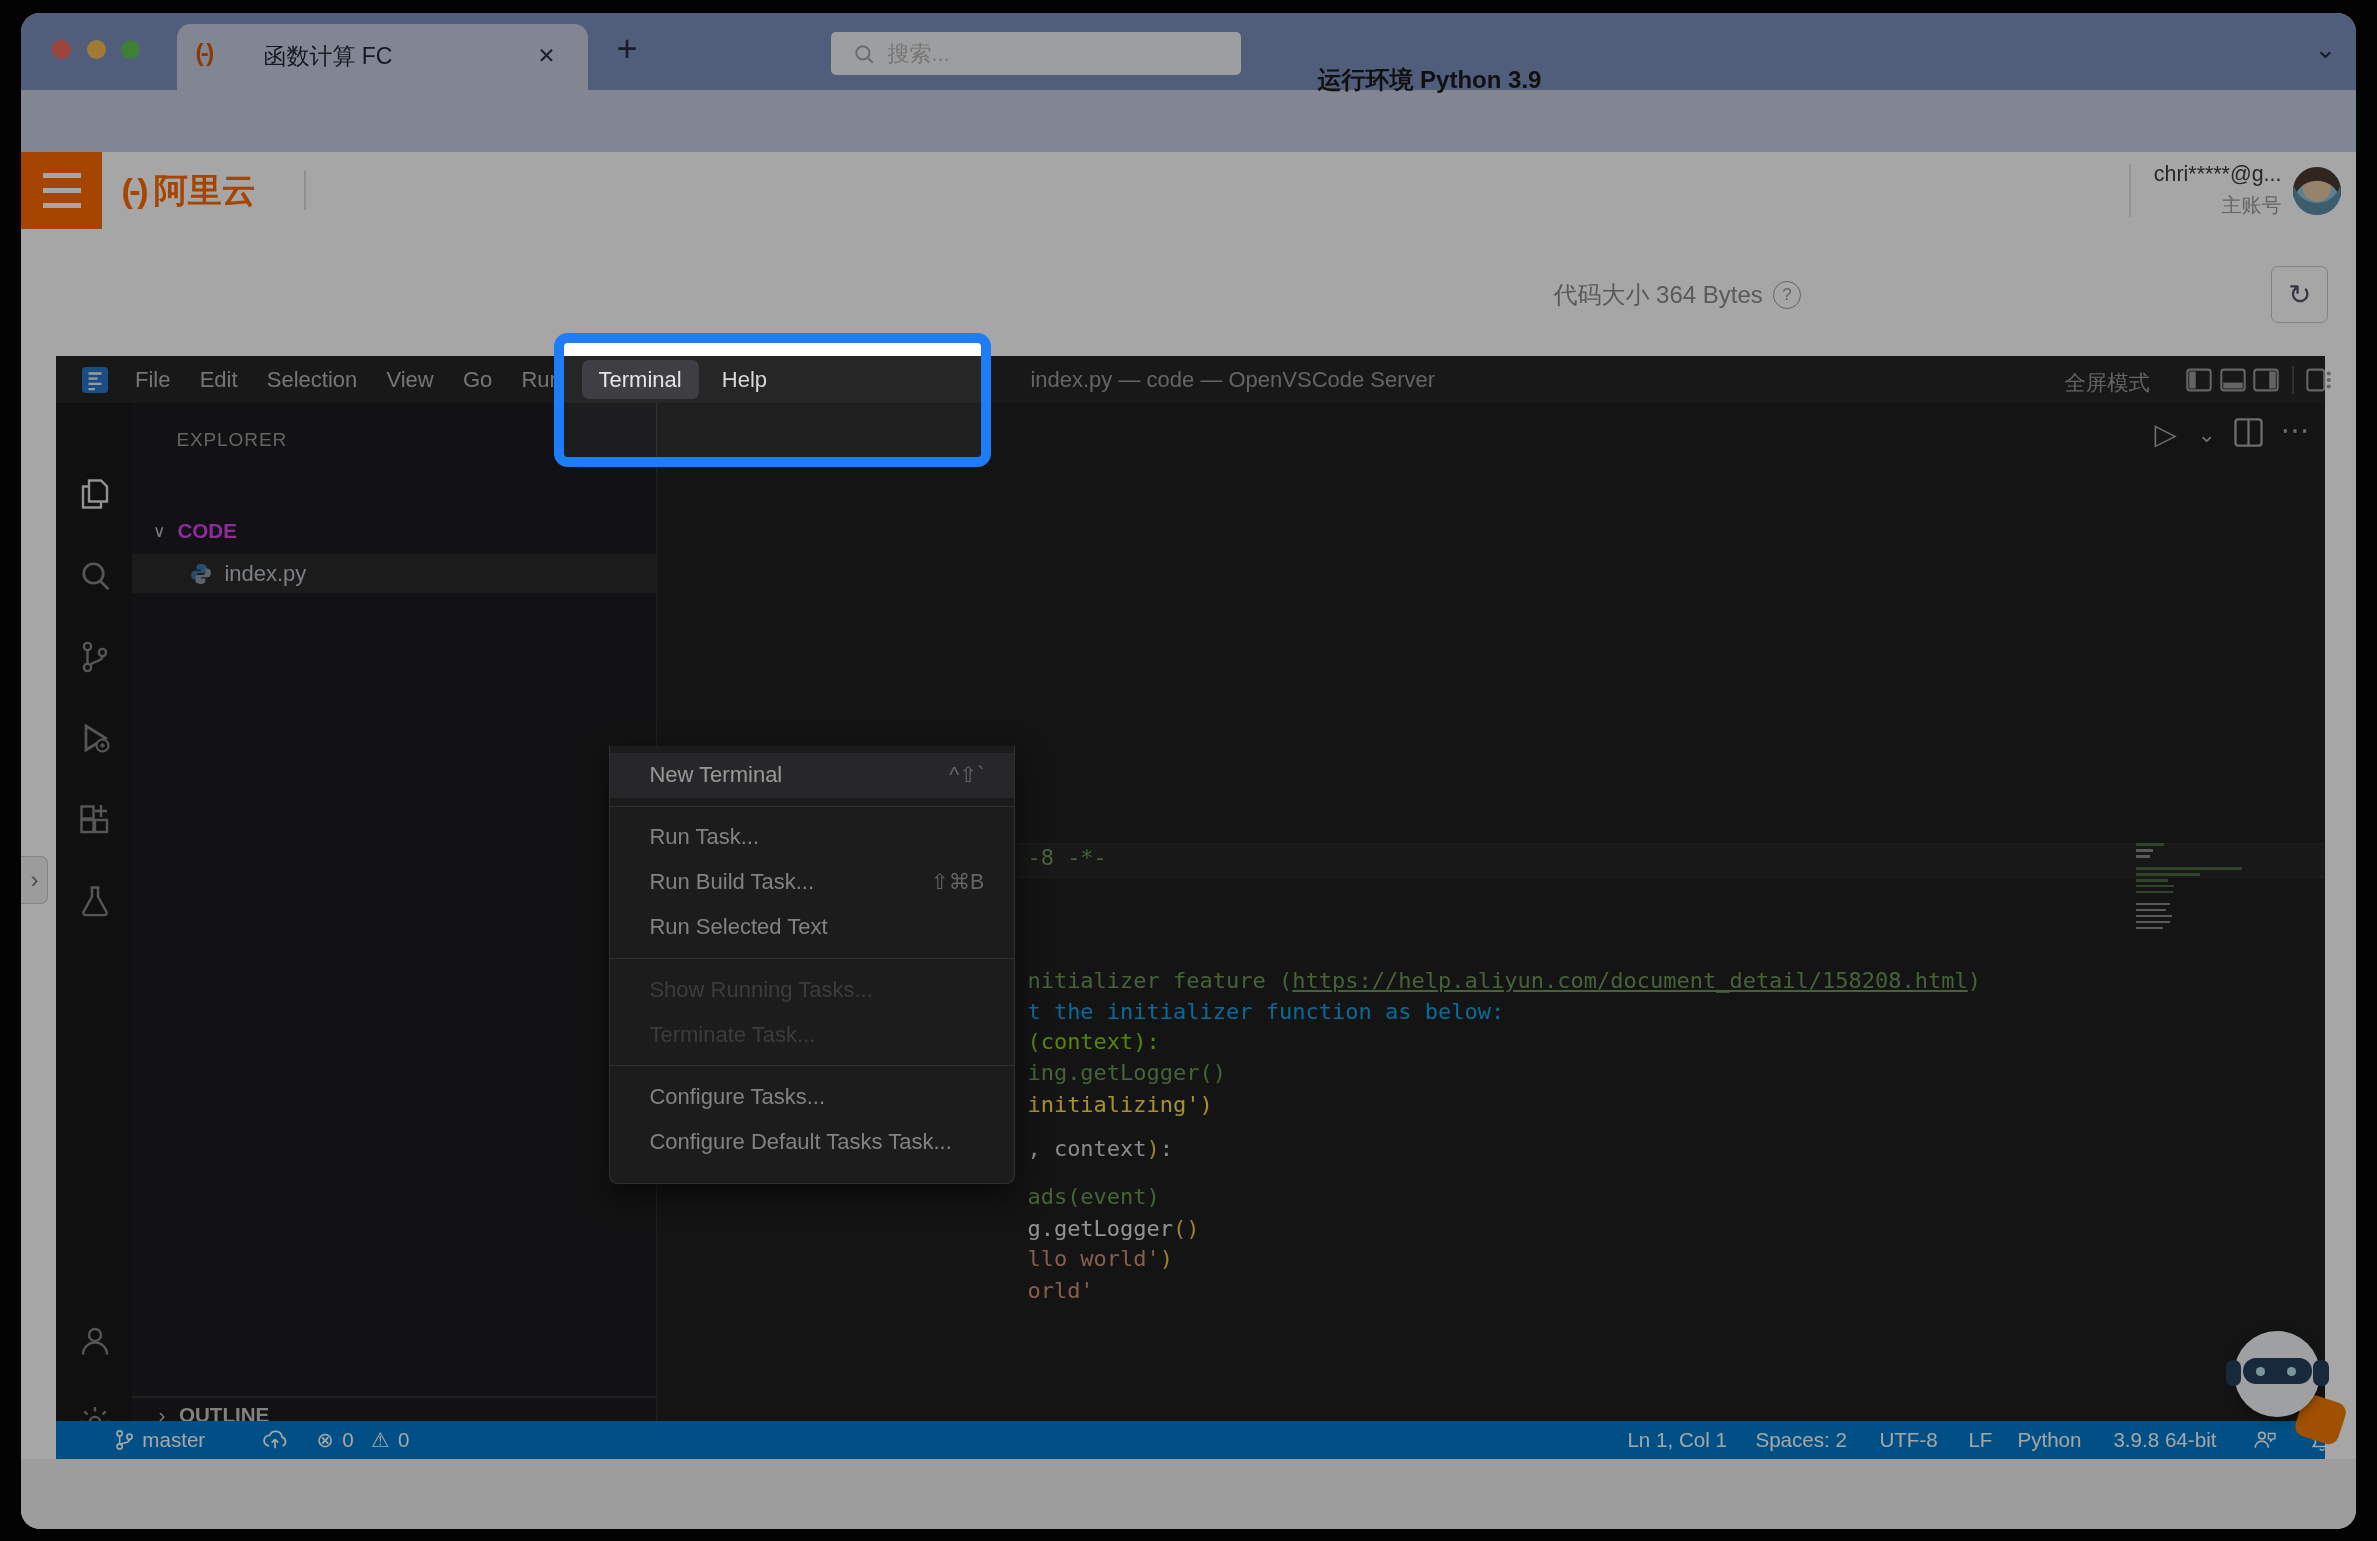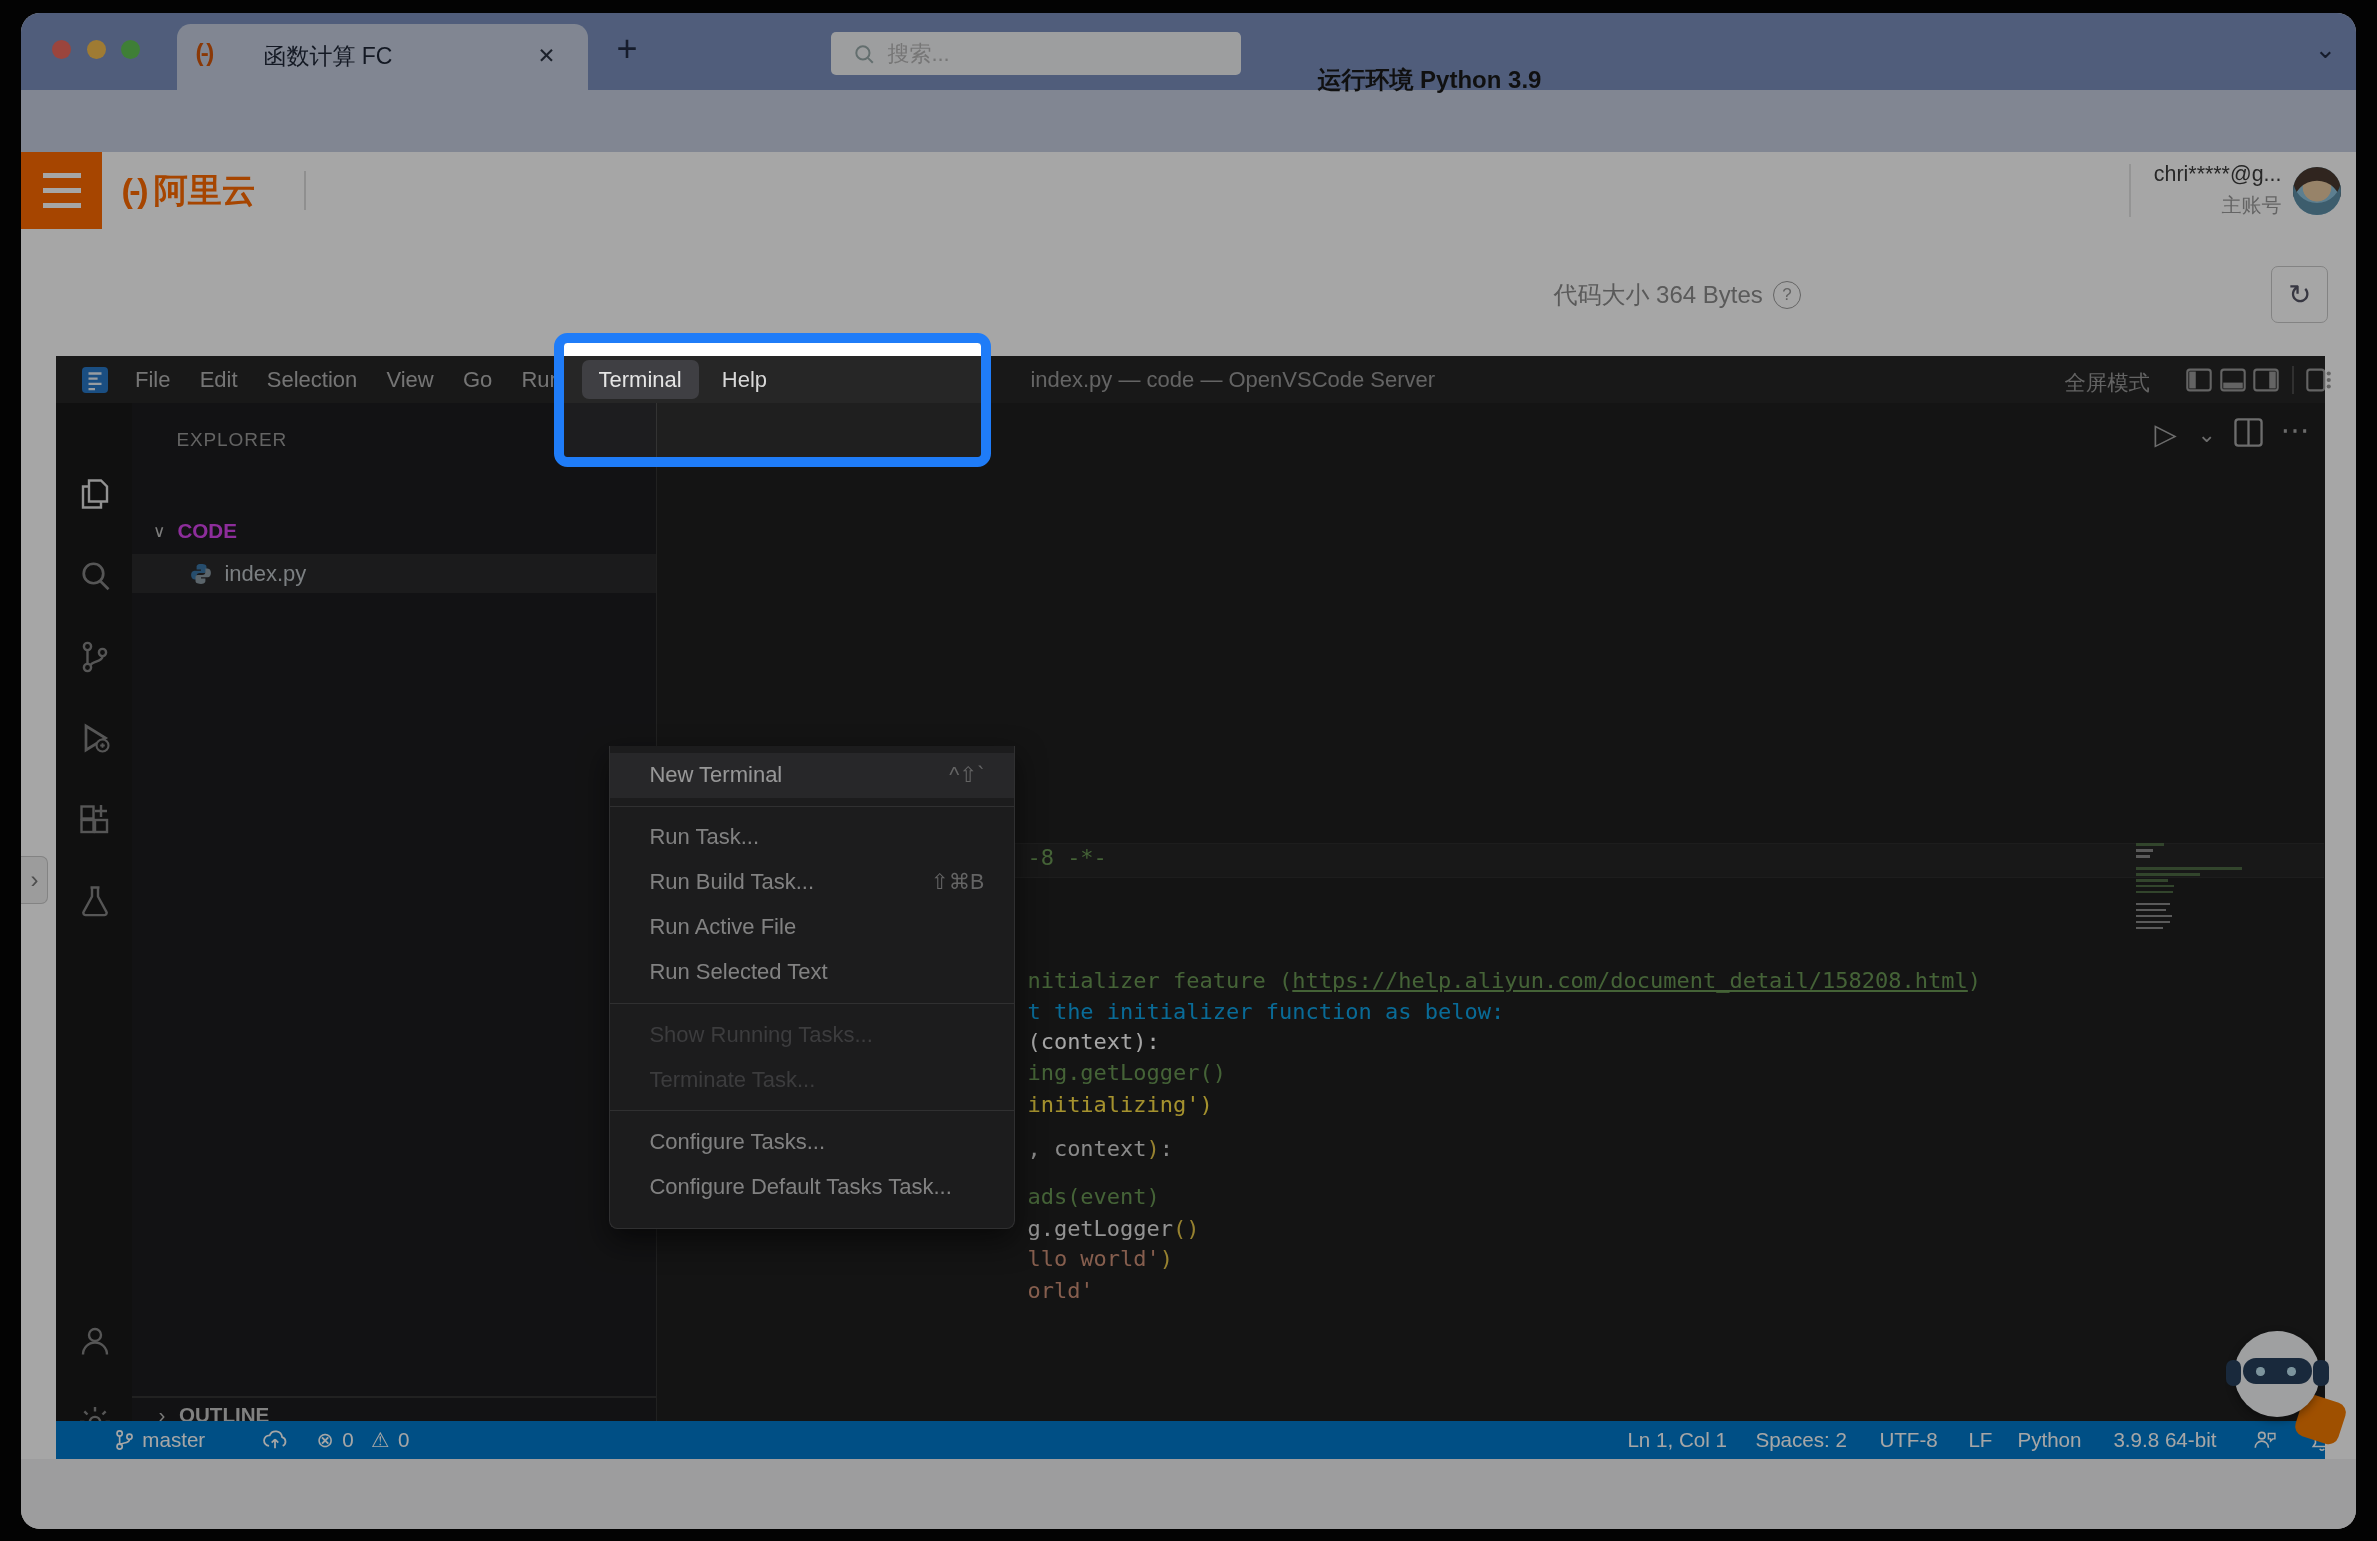--- a/index.html
+++ b/index.html
@@ -358,21 +358,21 @@
           <span style="font-size:20.6px;font-weight:bold;color:#c6c6c6;">TIMELINE</span>
         </div>
       </div>
 
       <div class="abs" style="left:601px;top:47px;width:1667px;height:1018px;background:#1f1f1f;overflow:hidden;">
         <div class="abs" style="left:0;top:440px;width:1667px;height:33px;background:#252525;border-top:0.9px solid #2d2d2d;border-bottom:0.9px solid #2d2d2d;"></div>
         <div id="code-layer">
             <div class="code-frag" style="left: 370px; top: 442px;"><span style="color: rgb(106, 153, 85);">-8 -*-</span></div>
             <div class="code-frag" style="left: 370px; top: 565px;"><span style="color: rgb(106, 153, 85);">nitializer feature (</span><span style="color: rgb(106, 153, 85); text-decoration: underline;">https://help.aliyun.com/document_detail/158208.html</span><span style="color: rgb(106, 153, 85);">)</span></div>
             <div class="code-frag" style="left: 370px; top: 596px;"><span style="color: #0ea5e9;">t the initializer function as below:</span></div>
-            <div class="code-frag" style="left: 370px; top: 626px;"><span style="color: #ffffff;">(context):</span></div>
+            <div class="code-frag" style="left: 370px; top: 626px;"><span style="color: #84cc16;">(context):</span></div>
             <div class="code-frag" style="left: 370px; top: 657px;"><span style="color: rgb(106, 153, 85);">ing.getLogger()</span></div>
             <div class="code-frag" style="left: 370px; top: 689px;"><span style="color: #fde047;">initializing')</span></div>
             <div class="code-frag" style="left: 370px; top: 733px;"><span style="color: rgb(212, 212, 212);">, context</span><span style="color: rgb(232, 200, 74);">)</span><span style="color: rgb(212, 212, 212);">:</span></div>
             <div class="code-frag" style="left: 370px; top: 781px;"><span style="color: rgb(106, 153, 85);">ads(event)</span></div>
             <div class="code-frag" style="left: 370px; top: 813px;"><span style="color: rgb(226, 226, 226);">g.getLogger</span><span style="color: rgb(232, 200, 74);">()</span></div>
             <div class="code-frag" style="left: 370px; top: 843px;"><span style="color: rgb(206, 145, 120);">llo world'</span><span style="color: rgb(232, 200, 74);">)</span></div>
             <div class="code-frag" style="left: 370px; top: 875px;"><span style="color: rgb(206, 145, 120);">orld'</span></div>
           </div>
         <div id="minimap" class="abs" style="left:1479px;top:440px;width:112px;">
             <div style="height: 2.6px; margin-bottom: 3.4px; width: 28px; background: rgb(78, 107, 68);"></div>
@@ -408,23 +408,20 @@
           </div>
           <div class="msep"></div>
           <div class="mrow">
             <span>Run Task...</span>
           </div>
           <div class="mrow">
             <span>Run Build Task...</span>
             <span class="mkey">⇧⌘B</span>
           </div>
           <div class="mrow">
-            <span>Run Active File</span>
-          </div>
-          <div class="mrow">
             <span>Run Selected Text</span>
           </div>
           <div class="msep"></div>
           <div class="mrow disabled">
             <span>Show Running Tasks...</span>
           </div>
           <div class="mrow disabled">
             <span>Terminate Task...</span>
           </div>
           <div class="msep"></div>

